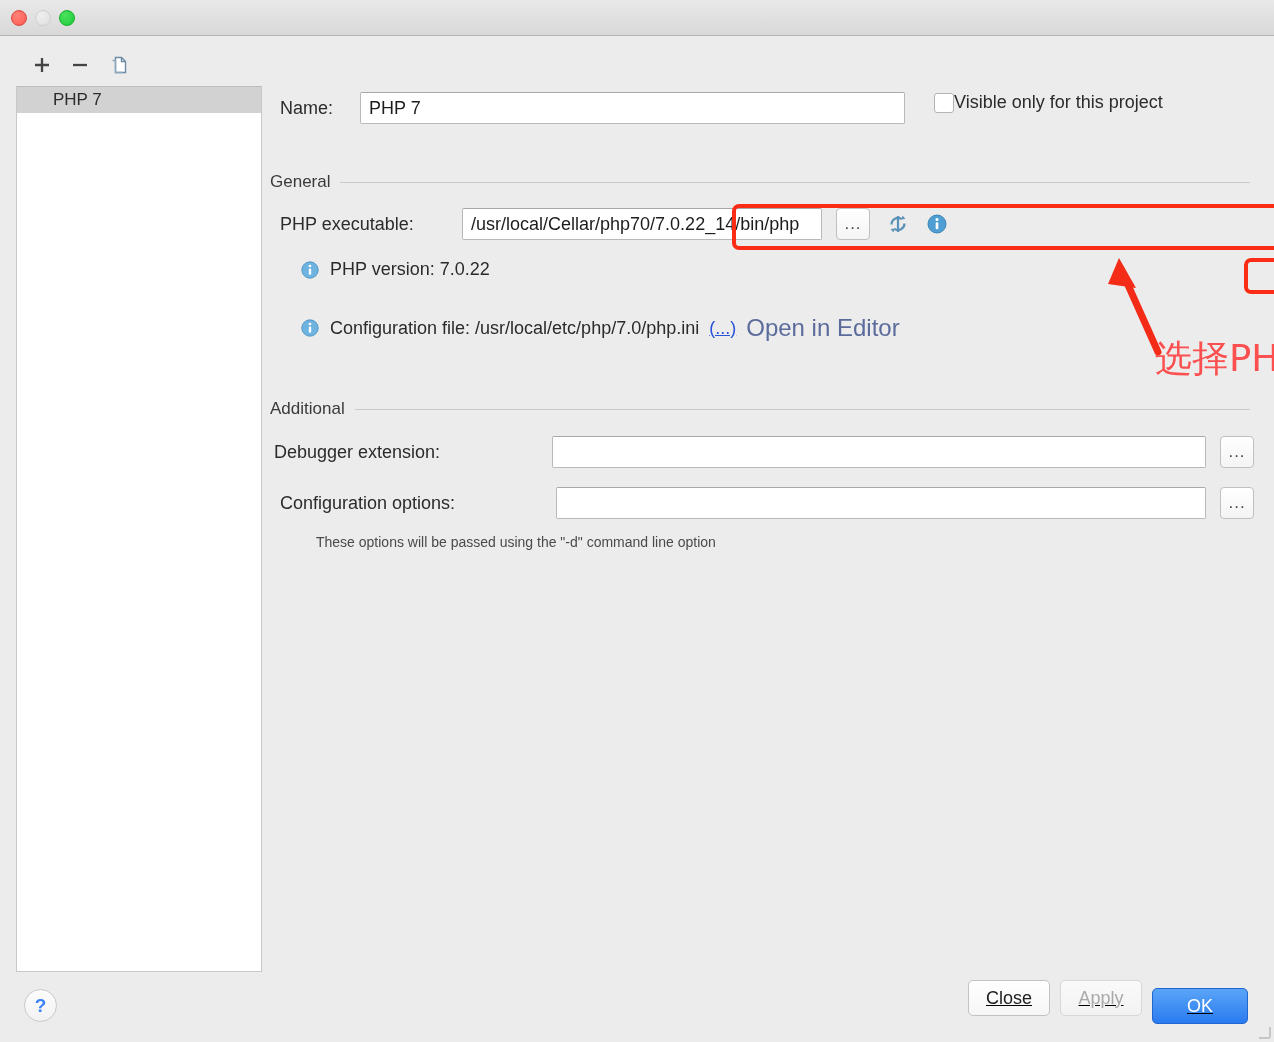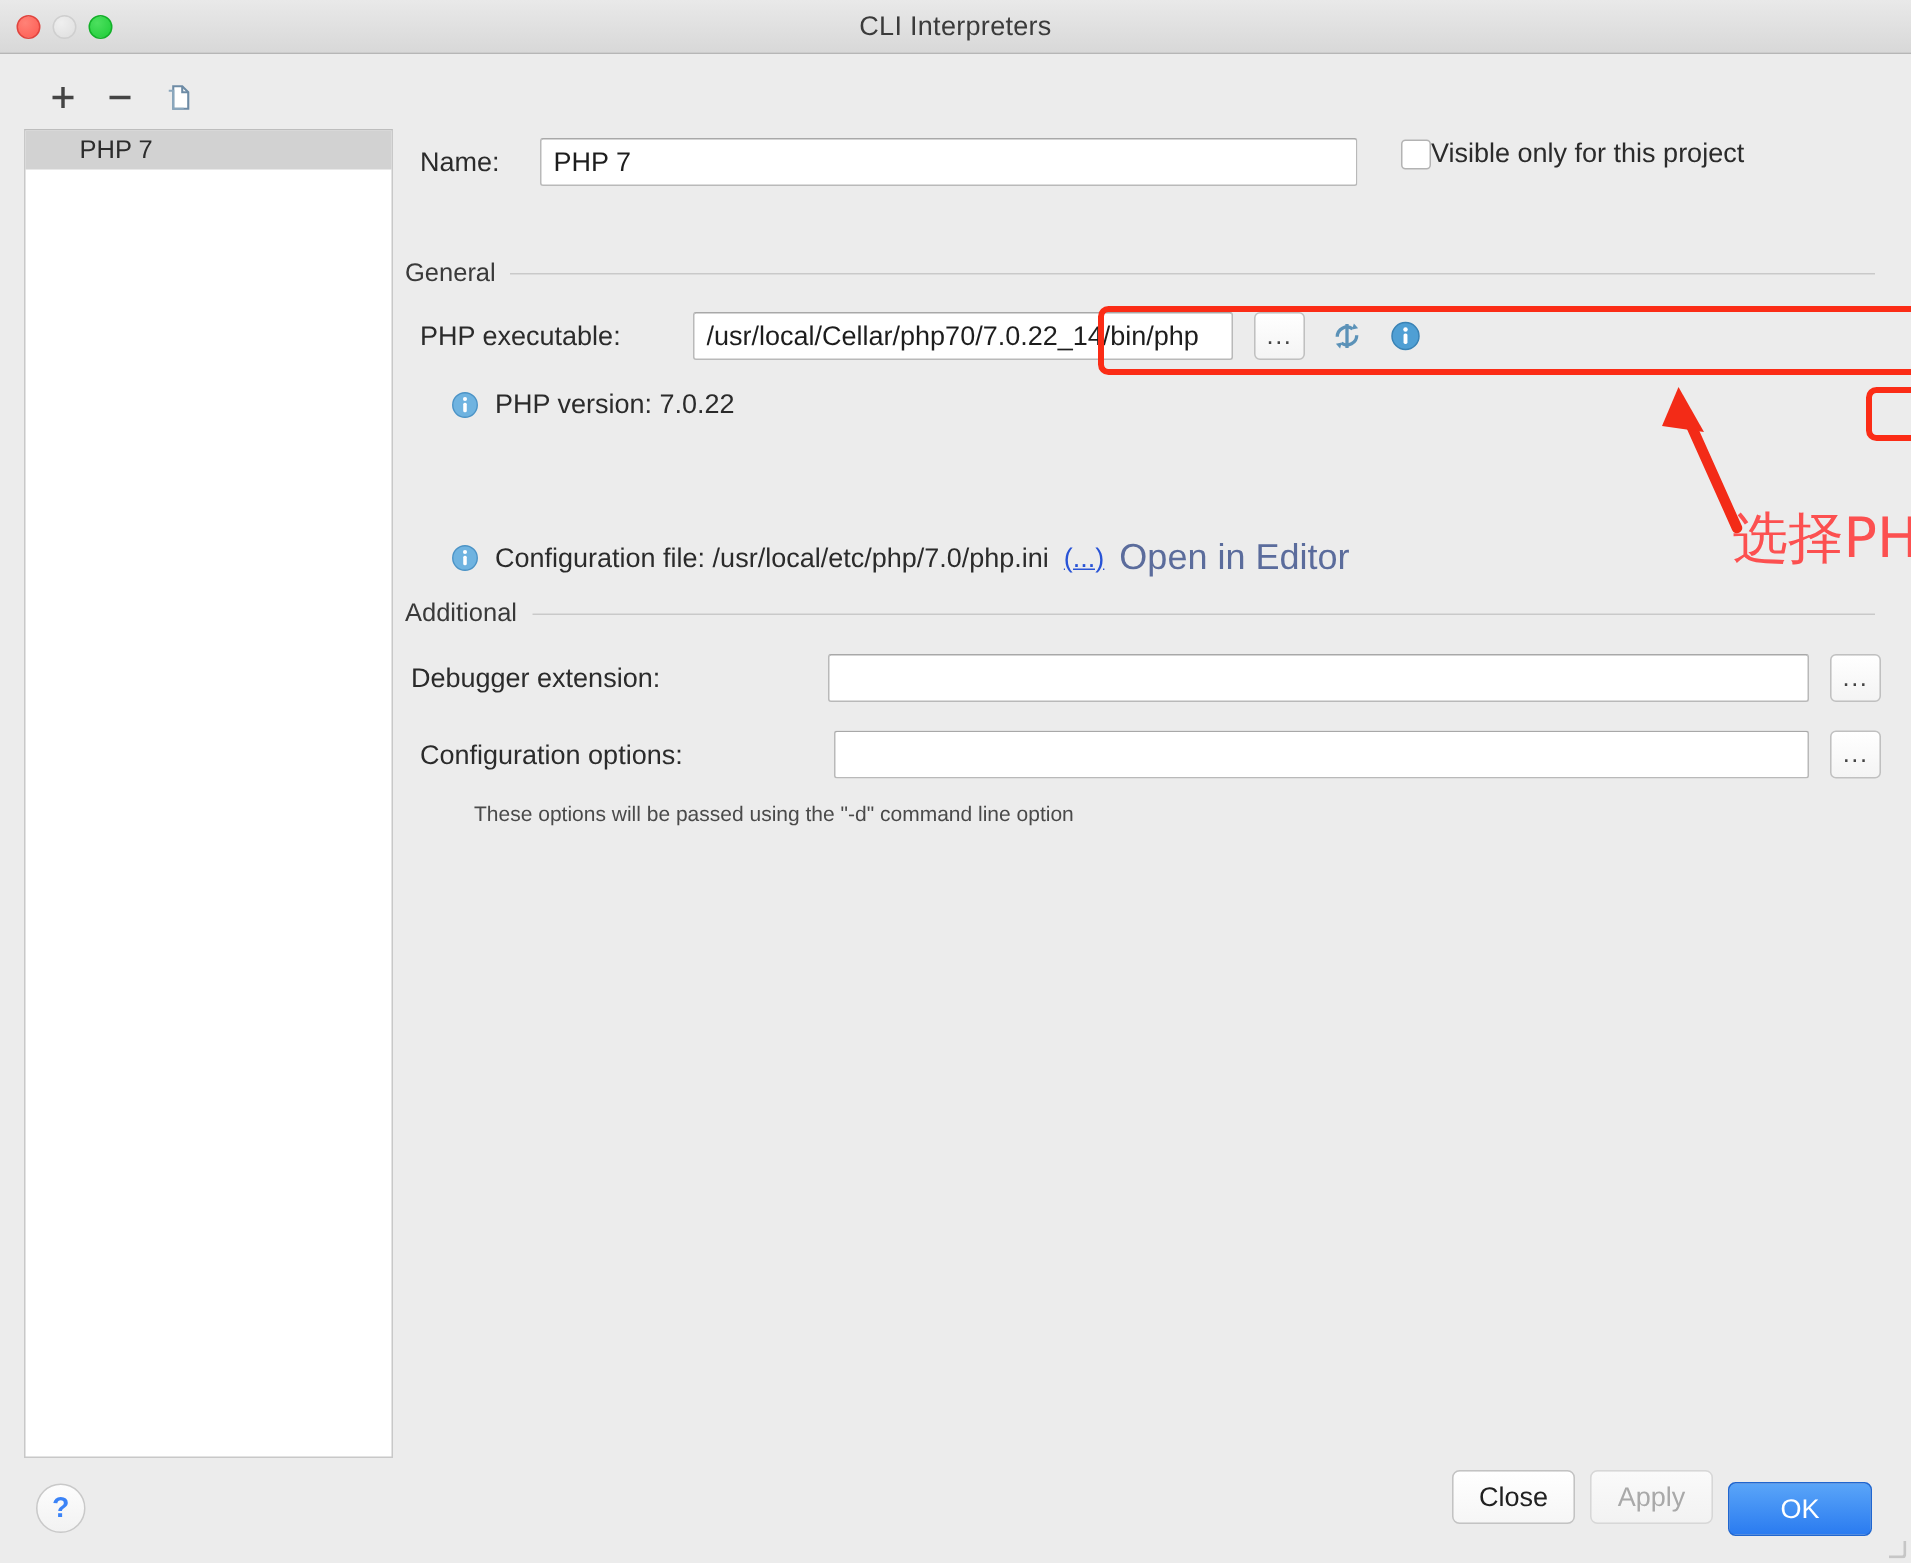--- a/index.html
+++ b/index.html
@@ -122,21 +122,21 @@
   }
   .icon-btn { margin-left: 16px; display: flex; align-items: center; }
 
   
   .info-line {
     position: absolute; left: 38px;
     display: flex; align-items: center; gap: 10px;
     font-size: 18px; color: #2b2b2b;
   }
   #php-version-line { top: 223px; }
-  #config-file-line  { top: 278px; margin-top: 44px; }
+  #config-file-line  { top: 278px; }
   .info-icon-svg { flex: 0 0 auto; }
   .link-dots {
     color: #2853d6; text-decoration: underline; font-size: 18px;
   }
   .link-open {
     color: #5b6c9c; font-size: 24px;
   }
 
   
   #dbg-ext-row { position: absolute; left: 12px; top: 400px; right: 20px; }
@@ -175,21 +175,21 @@
   #help-button {
     position: absolute; left: 24px; bottom: 20px;
     width: 33px; height: 33px; border-radius: 50%;
     background: linear-gradient(to bottom,#fdfdfd,#f2f2f2);
     border: 1px solid #c9c9c9;
     display: flex; align-items: center; justify-content: center;
     font-size: 19px; color: #3b83f7; font-weight: bold;
   }
   #footer-buttons {
     position: absolute; right: 26px; bottom: 18px;
-    display: flex; align-items: center; gap: 10px;
+    display: flex; align-items: center; gap: 10px; text-decoration: underline;
   }
   .btn {
     height: 36px; min-width: 82px; padding: 0 16px;
     border-radius: 5px; font-size: 18px;
     display: flex; align-items: center; justify-content: center;
   }
   .btn.normal {
     background: linear-gradient(to bottom,#ffffff,#f6f6f6);
     border: 1px solid #c3c3c3; color: #212121;
   }
@@ -219,21 +219,20 @@
 <body>
 
 <div id="window">
 
   <div id="titlebar">
     <div id="traffic">
       <div class="light close"></div>
       <div class="light min"></div>
       <div class="light max"></div>
     </div>
-    <div id="window-title">CLI Interpreters</div>
   </div>
 
   <div id="body">
 
     <div id="sidebar">
       <div id="sidebar-toolbar">
         <span class="tbicon">
           <svg width="20" height="20" viewBox="0 0 20 20">
             <path d="M10 3 L10 17 M3 10 L17 10" stroke="#444" stroke-width="2.3" stroke-linecap="butt"></path>
           </svg>

